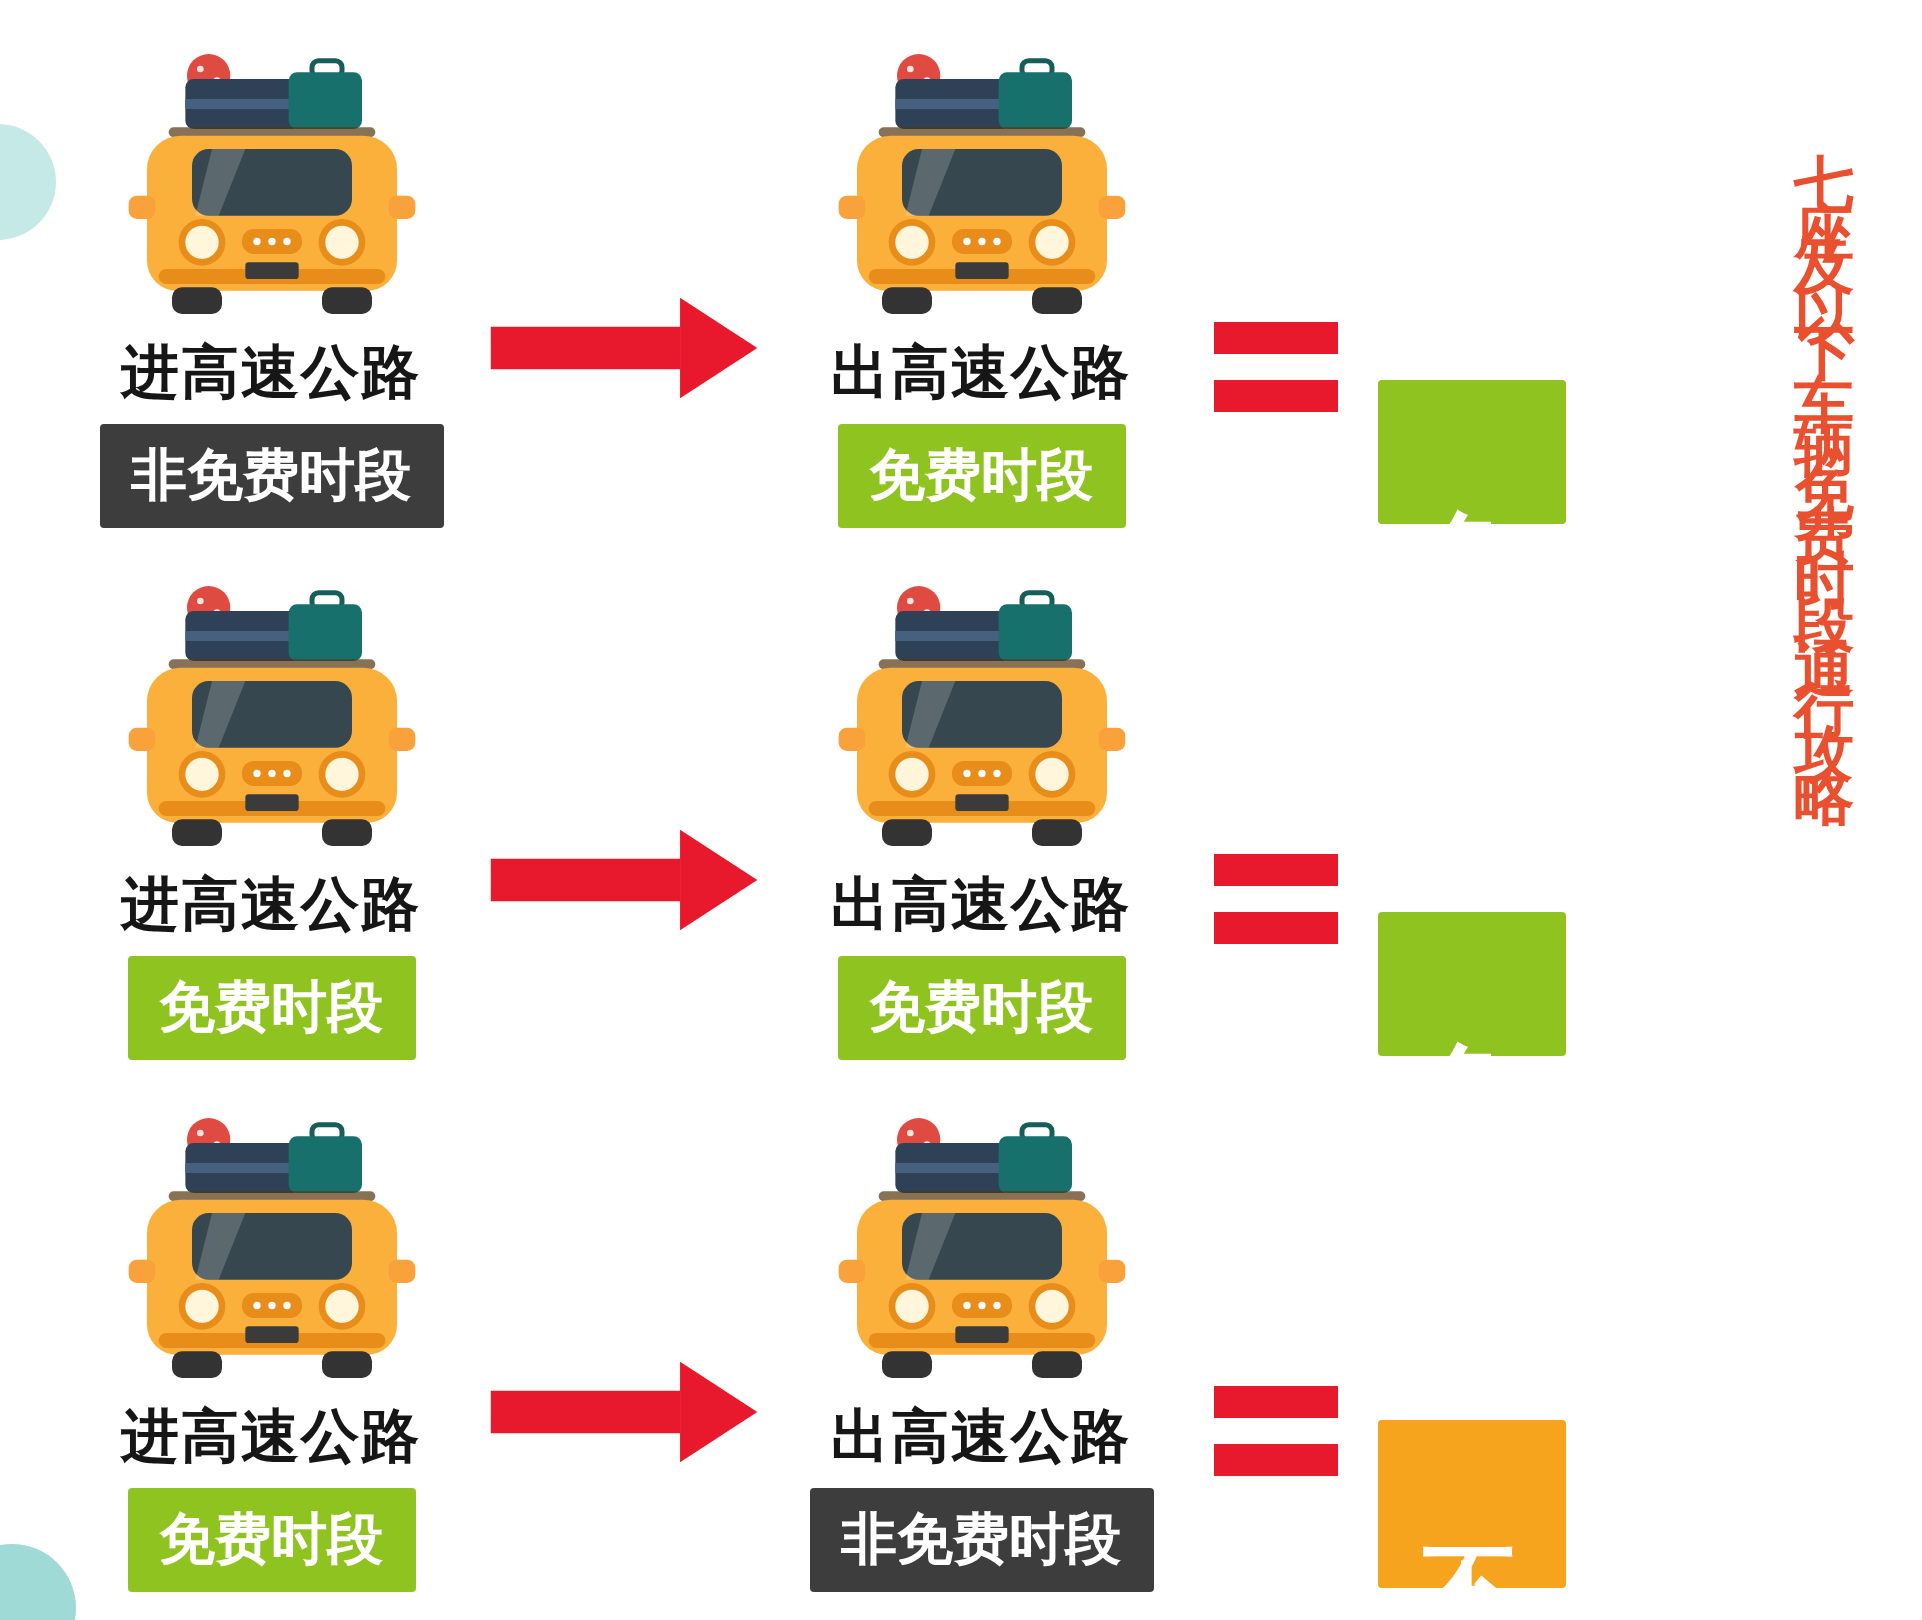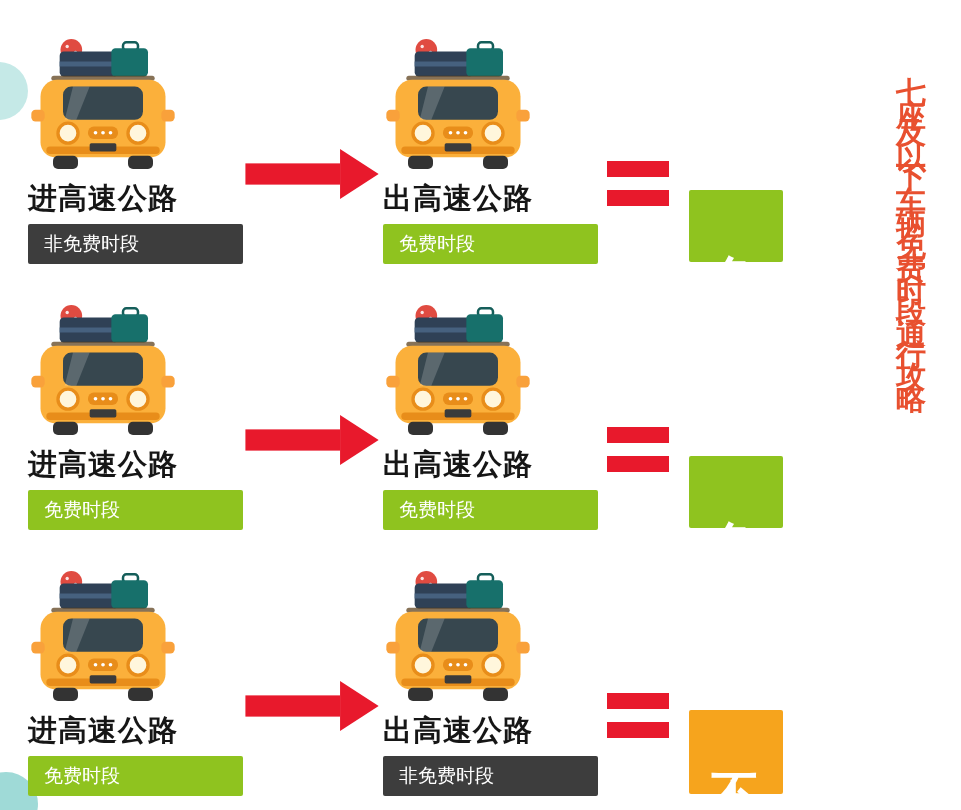--- a/index.html
+++ b/index.html
@@ -25,33 +25,34 @@
     height: 266px;
     display: flex;
     align-items: flex-end;
     padding-bottom: 6px;
     box-sizing: border-box;
   }
   .car-col {
     width: 215px;
     display: flex;
     flex-direction: column;
+    align-items: center;
     gap: 5px;
   }
   .car-svg { width: 150px; height: 140px; display: block; }
   .stage-label {
     font-size: 29px;
     font-weight: 900;
     color: #161616;
     letter-spacing: 1px;
     white-space: nowrap;
   }
   .badge {
-    font-size: 19px;
-    font-weight: 400;
+    font-size: 28px;
+    font-weight: 700;
     color: #ffffff;
     padding: 7px 16px;
     white-space: nowrap;
     border-radius: 2px;
   }
   .badge-dark  { background: var(--dark); }
   .badge-green { background: var(--green); }
   .arrow-col {
     width: 140px;
     display: flex;

